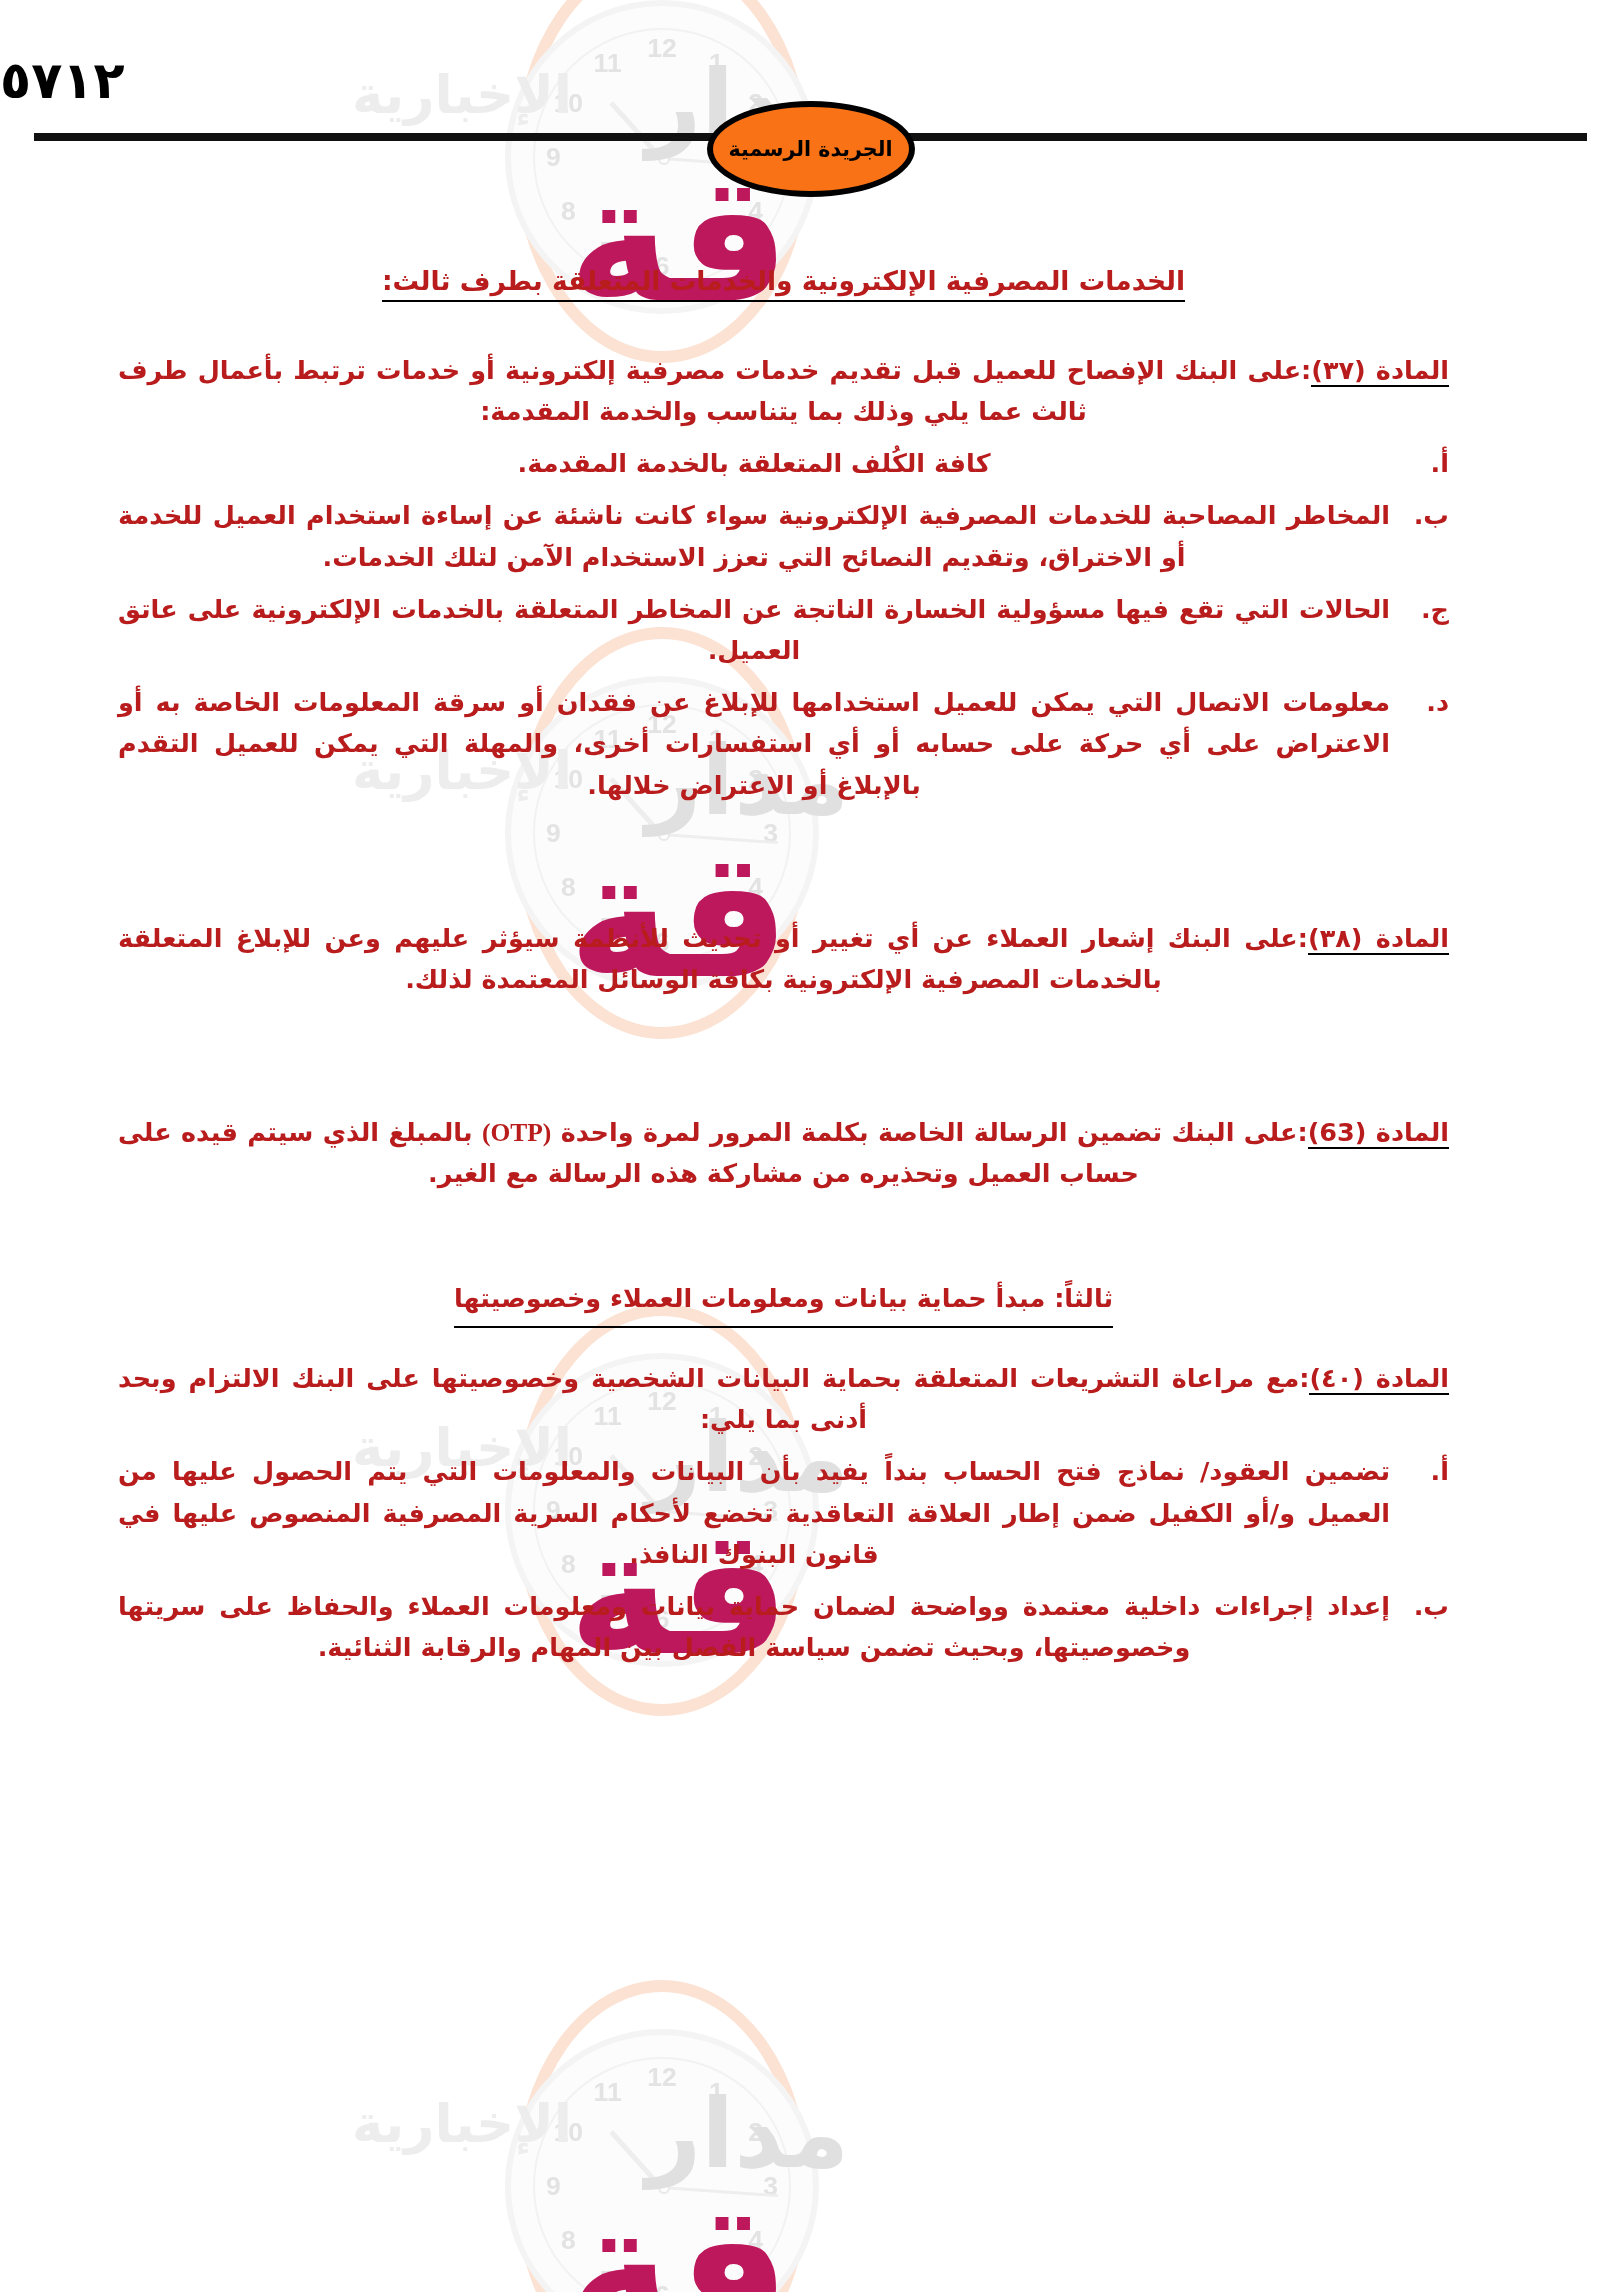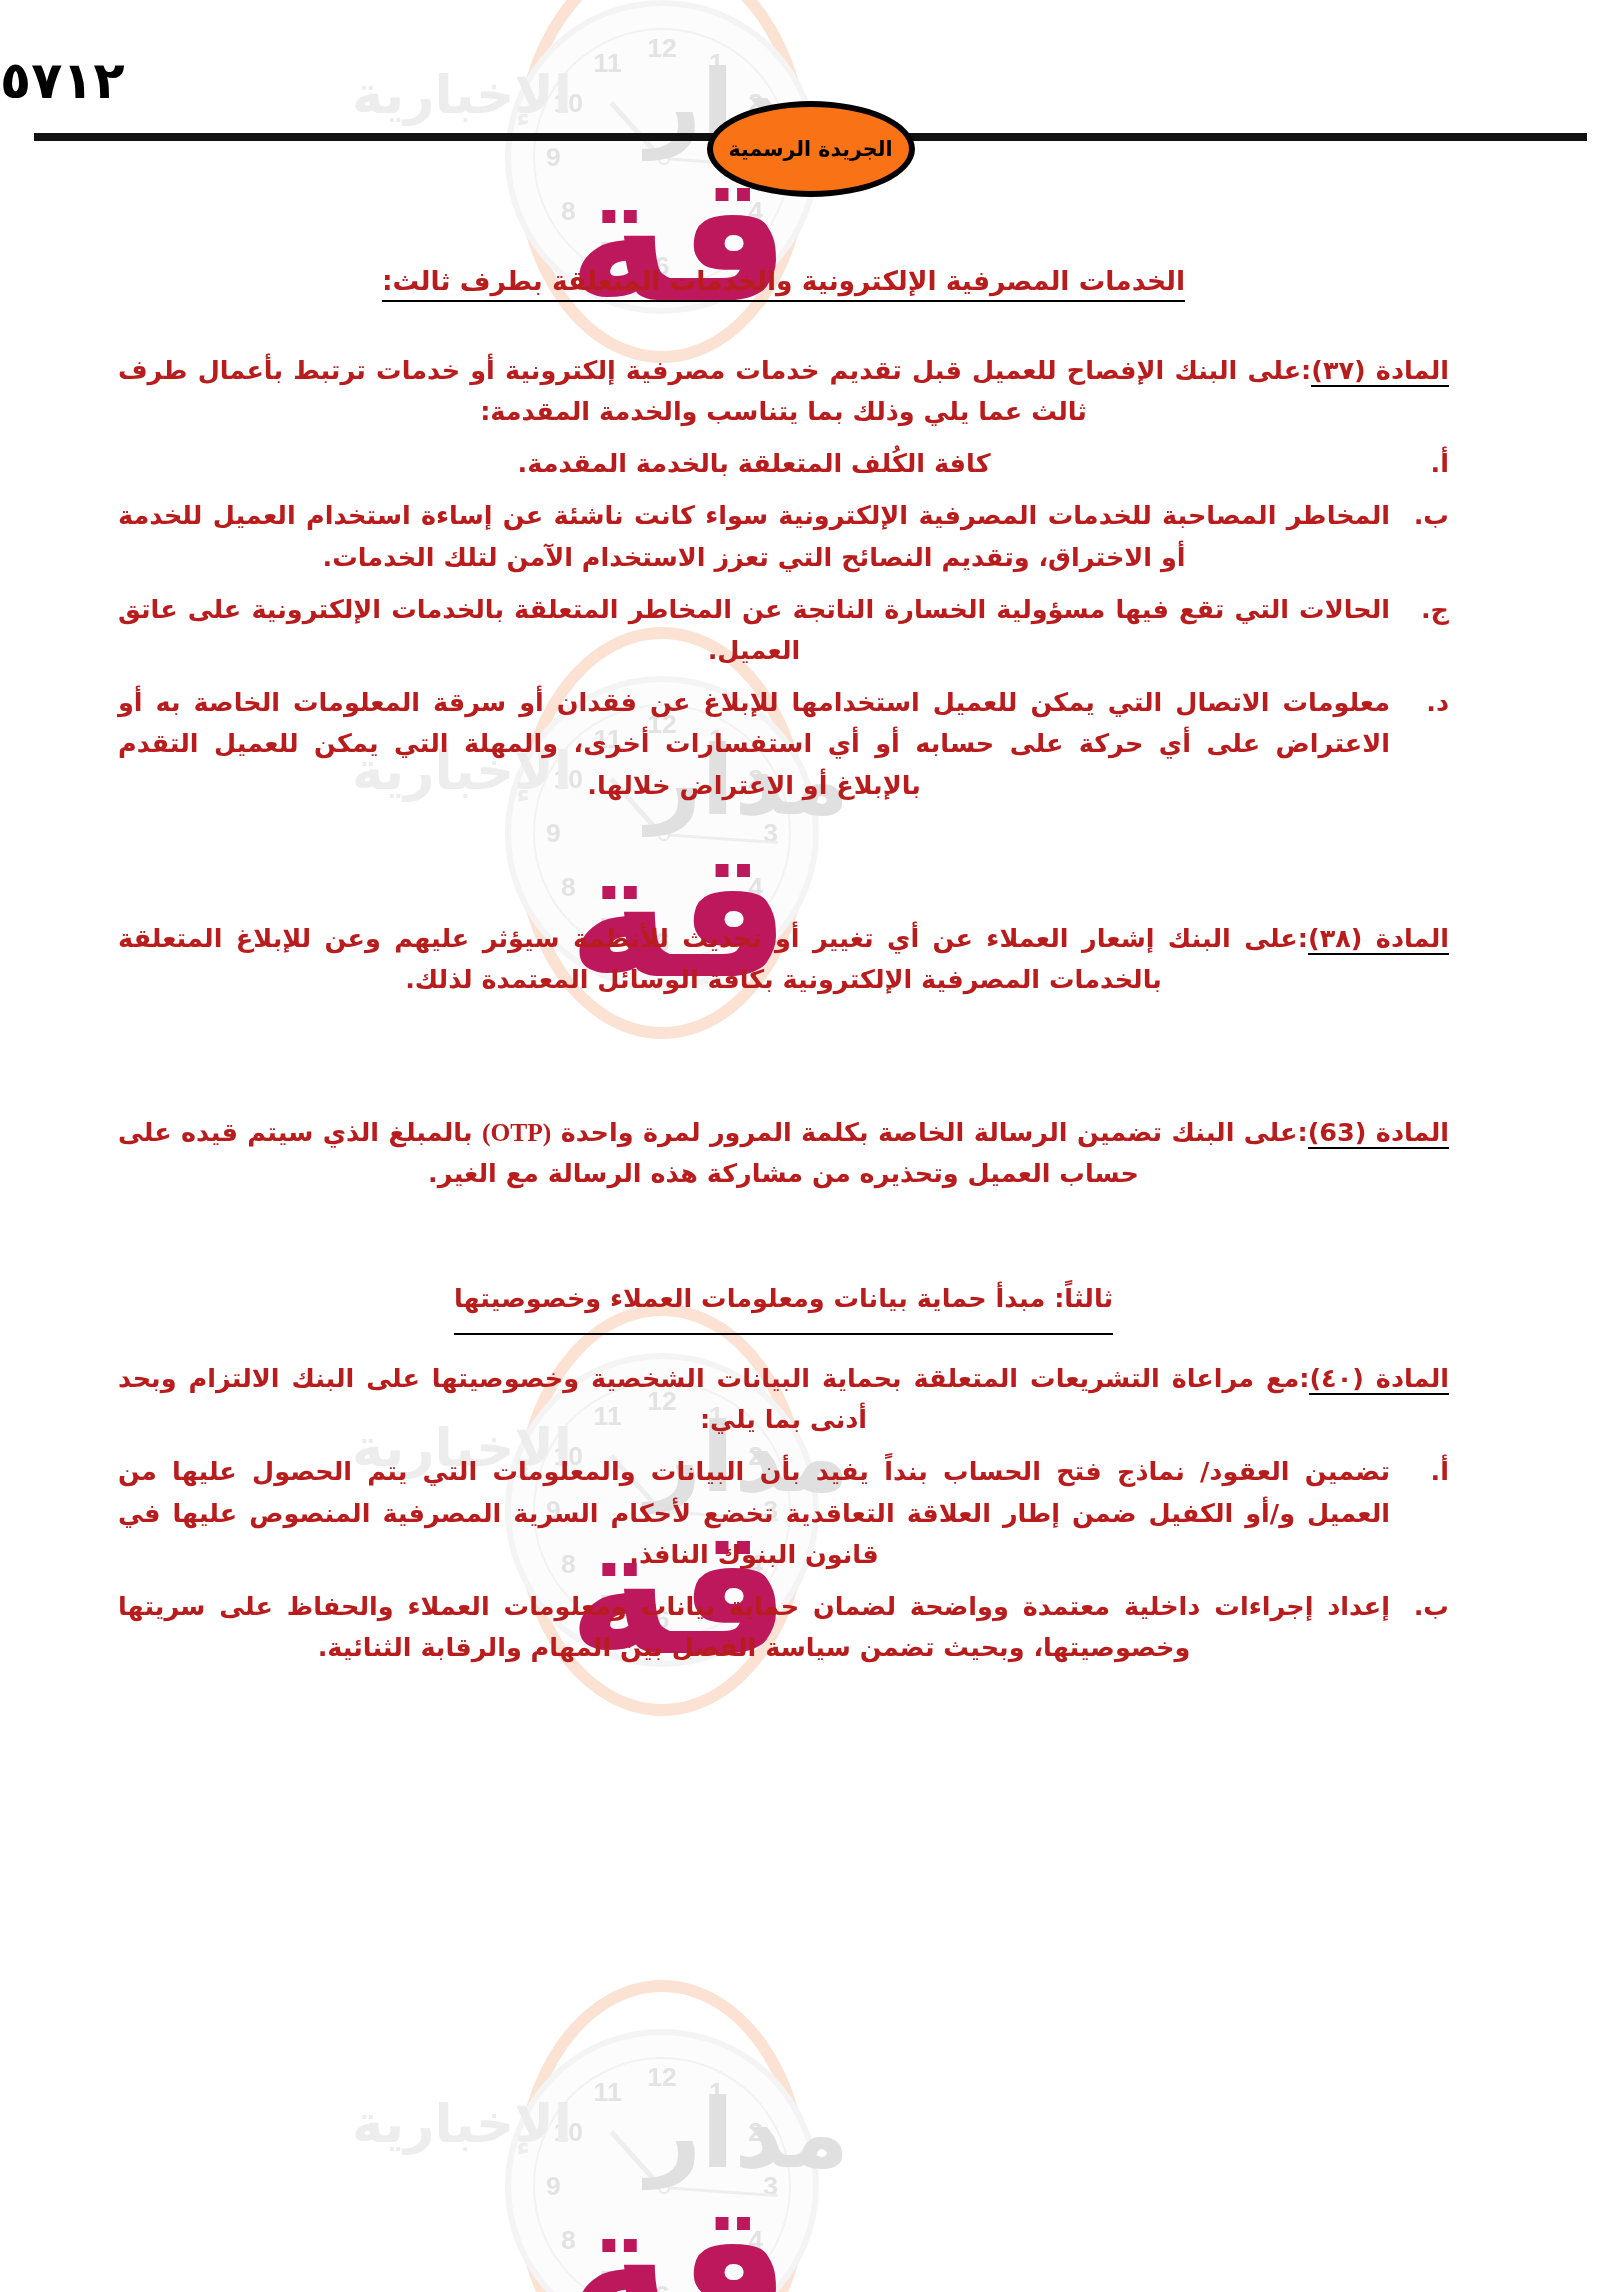--- a/index.html
+++ b/index.html
@@ -259,21 +259,21 @@
 
   .sub-head {
     text-align: center;
     font-family: "DejaVu Sans", sans-serif;
     font-size: 25.5px;
     font-weight: bold;
     margin: 0;
   }
   .sub-head .u {
     border-bottom: 2.9px solid #000;
-    padding-bottom: 20px;
+    padding-bottom: 13px;
   }
 
   .ltr-inline {
     direction: ltr;
     unicode-bidi: embed;
     font-family: "Liberation Serif", serif;
     font-weight: bold;
   }
 </style>
 </head>

